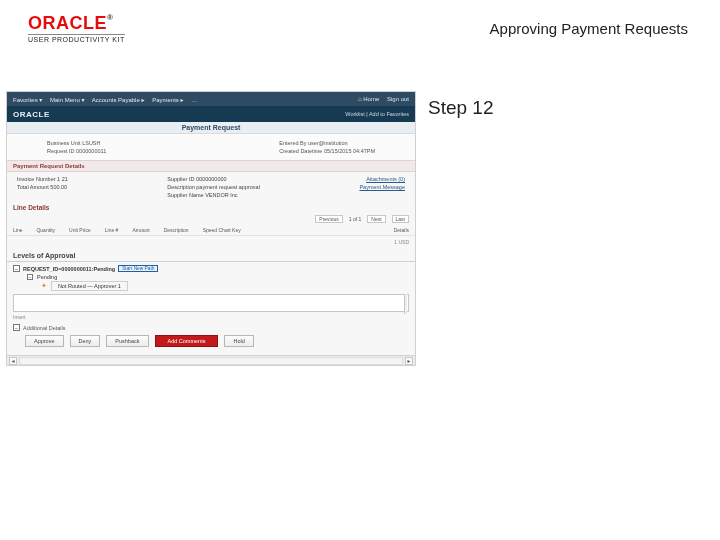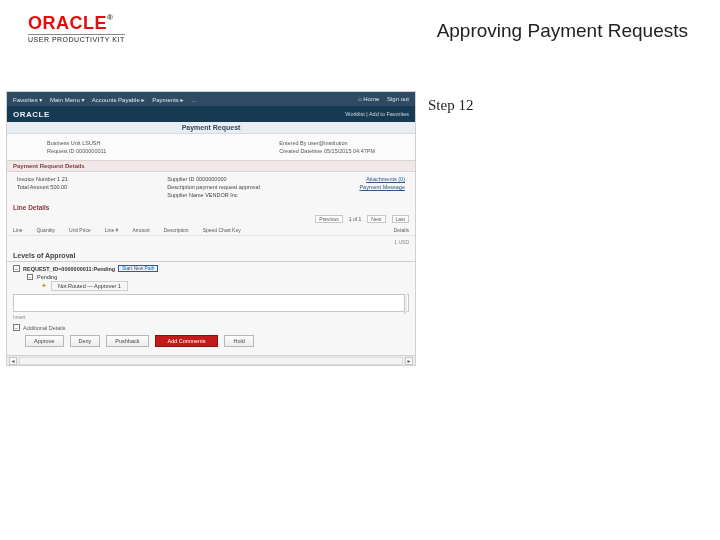--- a/index.html
+++ b/index.html
@@ -37,21 +37,21 @@
   .oracle-logo sup { font-size: 8px; vertical-align: top; color: #333; }
   .upk {
     font-size: 7px;
     letter-spacing: 0.5px;
     color: #222;
     border-top: 1px solid #888;
     margin-top: 2px;
     padding-top: 1px;
   }
   .doc-title {
-    font-size: 19px;
+    font-size: 15px;
     color: #222;
     margin-top: 6px;
     margin-right: 4px;
   }
   
   .body-row {
     display: flex;
     align-items: flex-start;
     padding-left: 6px;
     margin-top: 42px;
@@ -210,24 +210,23 @@
     padding: 0 2px;
   }
   .ss-scroll .larr, .ss-scroll .rarr {
     width: 8px; height: 8px; background: #fbfbfb; border: 1px solid #c7c7c7;
     font-size: 6px; display: flex; align-items: center; justify-content: center; color: #555;
   }
   .ss-scroll .track { flex: 1; height: 8px; background: #f4f4f4; border: 1px solid #dcdcdc; margin: 0 2px; }
   
   .instructions {
     padding: 6px 12px 0 12px;
-    font-size: 15px;
+    font-size: 19px;
     color: #222;
     flex: 1;
-    font-family: Liberation Serif, serif;
   }
   .step { margin-bottom: 28px; }
   .instr-line b { font-weight: 700; }
 </style>
 </head>
 <body>
 
 <div class="page">
   <div class="header">
     <div class="logo-block">

